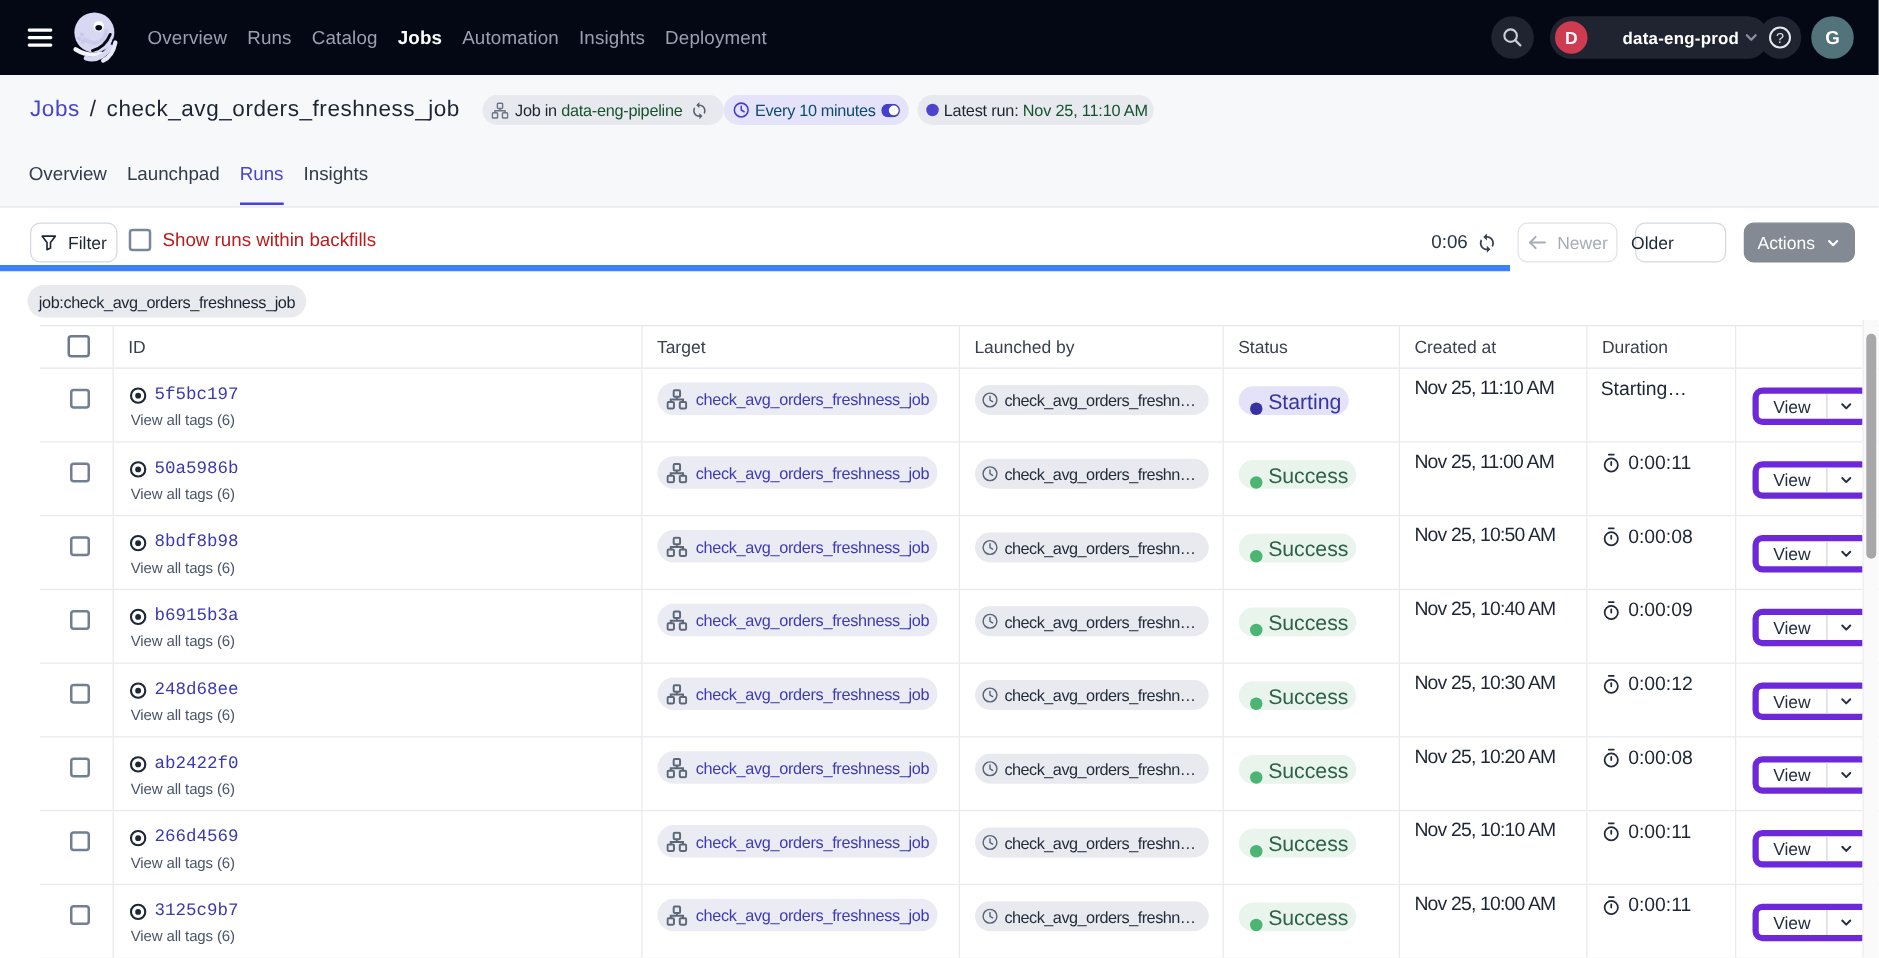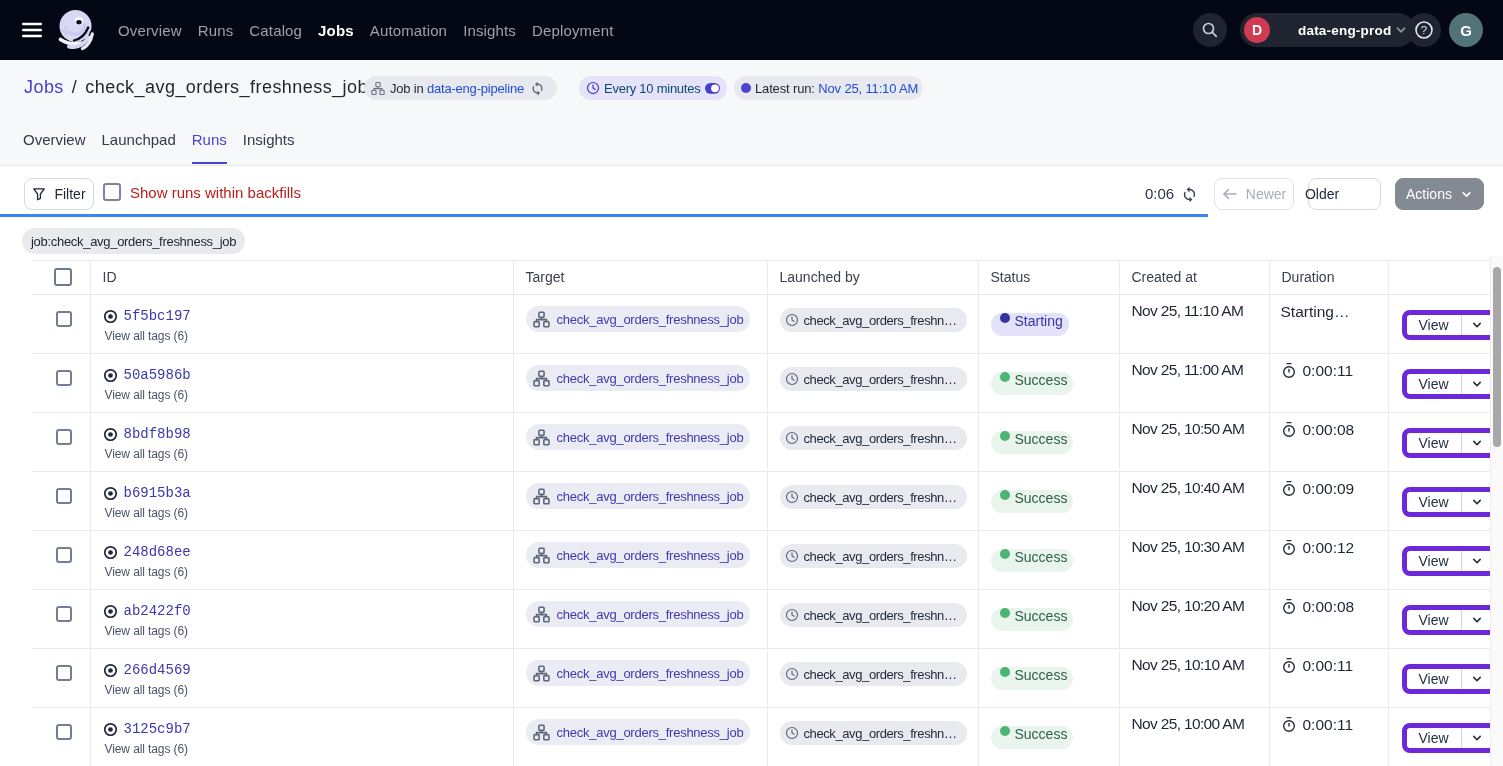--- a/index.html
+++ b/index.html
@@ -19,28 +19,28 @@
   .wsd { width:26px; height:26px; border-radius:50%; background:#CF3B50; color:#fff; font-size:14px; font-weight:700; display:flex; align-items:center; justify-content:center; }
   .wsname { color:#fff; font-size:13.5px; font-weight:700; margin:0 3px 0 28px; letter-spacing:0.2px;}
   .avatar { position:absolute; left:1449px; top:13px; width:34px; height:34px; border-radius:50%; background:#527379; color:#fff; font-size:15px; font-weight:700; display:flex; align-items:center; justify-content:center; }
 
   
   .hband { position:absolute; left:0; top:60px; width:1503px; height:106px; background:#F7F8FA; border-bottom:1px solid #E6E7EB; }
   .crumb { position:absolute; left:24px; top:77px; font-size:18px; letter-spacing:0.45px; color:#1D2532; display:flex; align-items:center; white-space:nowrap; }
   .crumb a { color:#4843C9; text-decoration:none; }
   .crumb .sep { margin:0 8px; color:#1D2532; }
   .chip { position:absolute; top:76px; display:inline-flex; align-items:center; height:24px; border-radius:12px; background:#E8E9EE; font-size:13px; letter-spacing:-0.2px; color:#1D2532; white-space:nowrap; }
-  .chip a { color:#1d4ed8; text-decoration:none; }
+  .chip a { color:#14532d; text-decoration:none; }
   .chip.lav { background:#E5E3F9; color:#0c4a6e;text-align:right; }
   .tabs { position:absolute; left:23px; top:131px; display:flex; gap:16px; }
   .tab { font-size:15px; color:#323B4A; padding-bottom:14px; font-weight:400; }
   .tab.active { color:#4A43D0; border-bottom:2px solid #4A43D0; }
 
   
-  .toolbar { position:absolute; left:0; top:167px; width:1208px; height:50px; border-bottom:3px solid #3b82f6; background:#fff; }
+  .toolbar { position:absolute; left:0; top:167px; width:1208px; height:50px; border-bottom:5px solid #3b82f6; background:#fff; }
   .btn { display:inline-flex; align-items:center; justify-content:center; height:32px; border-radius:8px; border:1px solid #D4D9E1; background:#fff; font-size:14px; color:#1D2734; gap:8px; }
   .filterbtn { position:absolute; left:24px; top:11px; width:70px; }
   .cb { width:18px; height:18px; border:2px solid #7A8699; border-radius:3px; background:#fff; }
   .showlbl { position:absolute; left:103px; top:16px; display:flex; align-items:center; gap:9px; font-size:15px; color:#b91c1c; }
   .timer { position:absolute; left:1145px; top:18px; font-size:15px; color:#2A3545; }
   .refr { position:absolute; left:1181px; top:19px; }
   .newer { position:absolute; left:1214px; top:11px; width:80px; border-color:#DFE2E8; color:#A6ADB8; }
   .older { position:absolute; left:1308px; top:11px; width:73px;gap:45px; }
   .actions { position:absolute; left:1395px; top:11px; width:89px; background:#848A93; border-color:#848A93; color:#fff; }
 
@@ -58,21 +58,21 @@
   .cb2 { width:16px; height:16px; border:2px solid #727E92; border-radius:3px; background:#fff; }
   .idcell { padding:13px 0 0 12px; }
   .idline { display:flex; align-items:center; gap:6px; }
   .idlink { font-family:"Liberation Mono", monospace; font-size:14px; color:#3C38AE; text-decoration:none; }
   .vat { font-size:12px; letter-spacing:-0.1px; color:#4A5568; margin:5px 0 0 2px; }
   .tcell { padding:11px 0 0 12px; }
   .jobchip { display:inline-flex; align-items:center; gap:7px; height:26px; border-radius:13px; background:#EBEBF3; font-size:13px; letter-spacing:-0.25px; color:#3E3BB2; padding:0 7px; }
   .lcell { padding:13px 0 0 12px; }
   .lchip { display:inline-flex; align-items:center; gap:5px; height:24px; border-radius:12px; background:#E9EAEF; font-size:13px; letter-spacing:-0.4px; color:#232C3B; padding:0 10px 0 5px; }
   .scell { padding:14px 0 0 12px; }
-  .spill { display:inline-flex; align-items:flex-start; gap:5px; height:23px; border-radius:11.5px; font-size:14px; padding:0 6px 0 9px; }
+  .spill { display:inline-flex; align-items:flex-end; gap:5px; height:23px; border-radius:11.5px; font-size:17px; padding:0 6px 0 9px; }
   .spill .dot { width:10px; height:10px; border-radius:50%; }
   .spill.start { background:#E3E2F8; color:#3734A6; }
   .spill.start .dot { background:#36329F; }
   .spill.succ { background:#E9F4ED; color:#2D6148; }
   .spill.succ .dot { background:#4CB573; }
   .ccell { padding:7px 0 0 12px; font-size:15.5px; letter-spacing:-0.65px; color:#1E2634; }
   .dcell { padding:8px 0 0 11px; font-size:15.5px; letter-spacing:0; color:#1E2634; }
   .dur { display:flex; align-items:flex-start; gap:6px; }
   .viewcell { padding:15px 0 0 13px; }
   .viewbtn { display:inline-flex; height:30px; border:5px solid #6d28d9; border-radius:8px; background:#fff; overflow:hidden; }
@@ -139,21 +139,21 @@
     </div>
     <div class="avatar">G</div>
   </div>
 
   <div class="hband"></div>
   <div class="crumb">
       <a>Jobs</a>
       <span class="sep">/</span>
       <span>check_avg_orders_freshness_job</span>
     </div>
-  <div class="chip" style="left:364px; padding:0 12px 0 7px;">
+  <div class="chip" style="left:386px; padding:0 12px 0 7px;">
     <svg width="14" height="15" viewBox="0 0 16 16" style="margin-right:5px;">
         <g stroke="#6A7485" stroke-width="1.3" fill="none">
           <rect x="5.6" y="1.2" width="4.8" height="4.8" rx="0.8"></rect>
           <rect x="1" y="10" width="4.8" height="4.8" rx="0.8"></rect>
           <rect x="10.2" y="10" width="4.8" height="4.8" rx="0.8"></rect>
           <path d="M8 6 V8.1 M3.4 10 V8.1 H12.6 V10"></path>
         </g>
       </svg>
     <span>Job in&nbsp;</span>
       <a>data-eng-pipeline</a>

